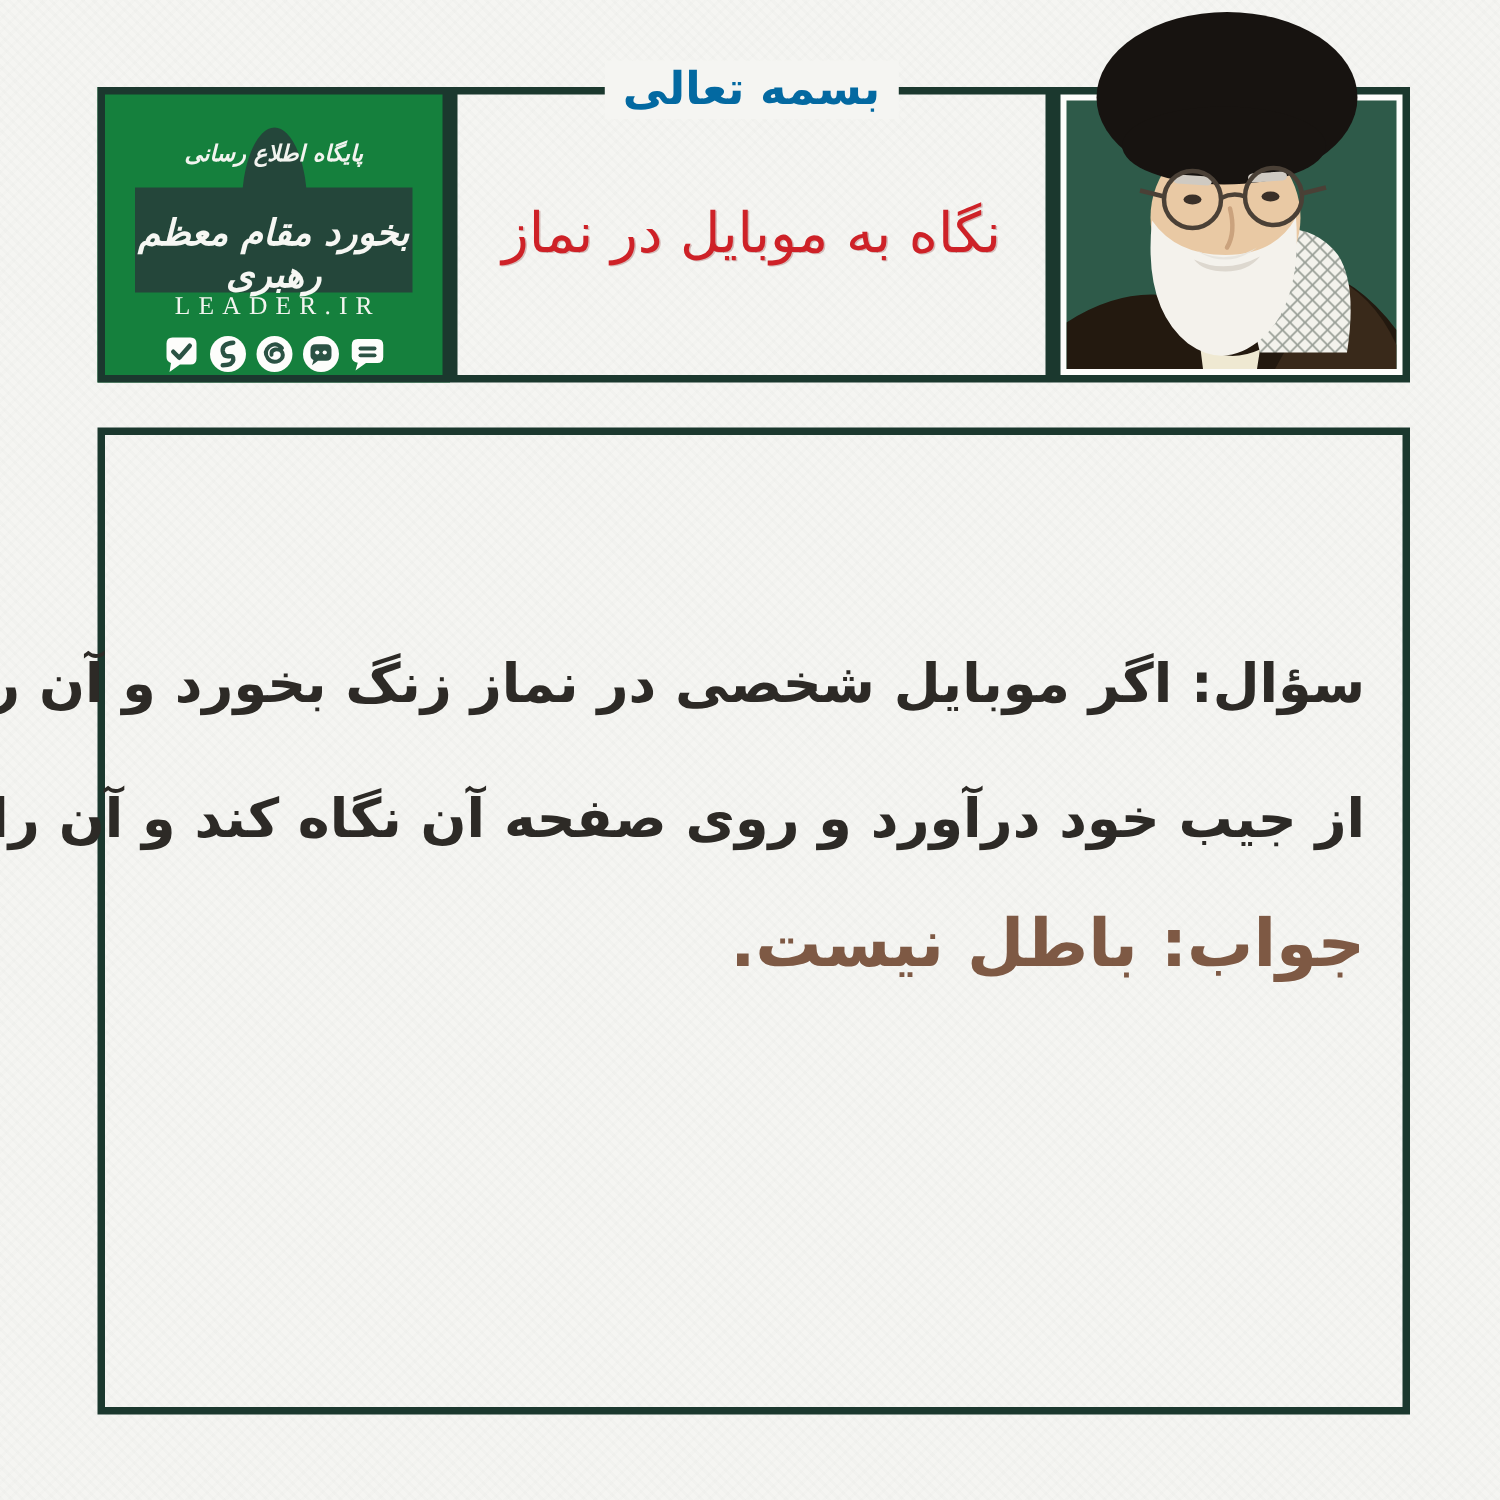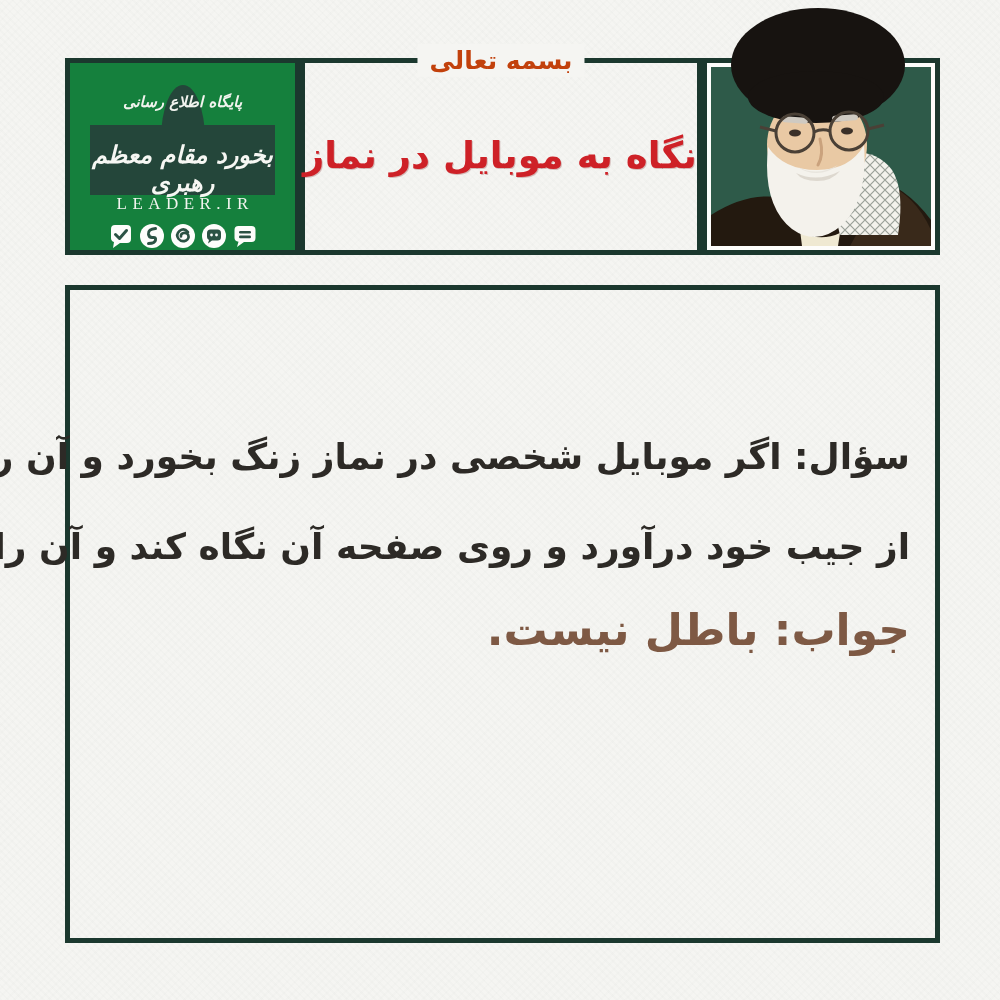--- a/index.html
+++ b/index.html
@@ -48,25 +48,25 @@
   .logo-icons svg{display:block;}
 
   
   .title-panel{
     left:300px;top:58px;width:402px;height:197px;
     border:5px solid #1b382e;box-sizing:border-box;background:transparent;
   }
   .bismillah{
     position:absolute;left:50%;top:0;transform:translate(-50%,-58%);
     background:#f5f5f2;padding:2px 12px;
-    font-size:25px;font-weight:bold;color:#c2410c;white-space:nowrap;
+    font-size:30px;font-weight:bold;color:#0369a1;white-space:nowrap;
   }
   .header-title{
     position:absolute;left:0;right:0;top:50%;transform:translateY(-54%);
-    text-align:center;font-size:37px;font-weight:bold;color:#ce2127;
+    text-align:center;font-size:37px;font-weight:normal;color:#ce2127;
     text-shadow:1px 1px 0 rgba(120,20,20,0.25);white-space:nowrap;
   }
 
   
   .photo-panel{
     left:702px;top:58px;width:238px;height:197px;
     border:5px solid #1b382e;box-sizing:border-box;background:#fdfdfb;
     padding:4px;
   }
   .photo-green{width:100%;height:100%;background:#2e5a49;}

